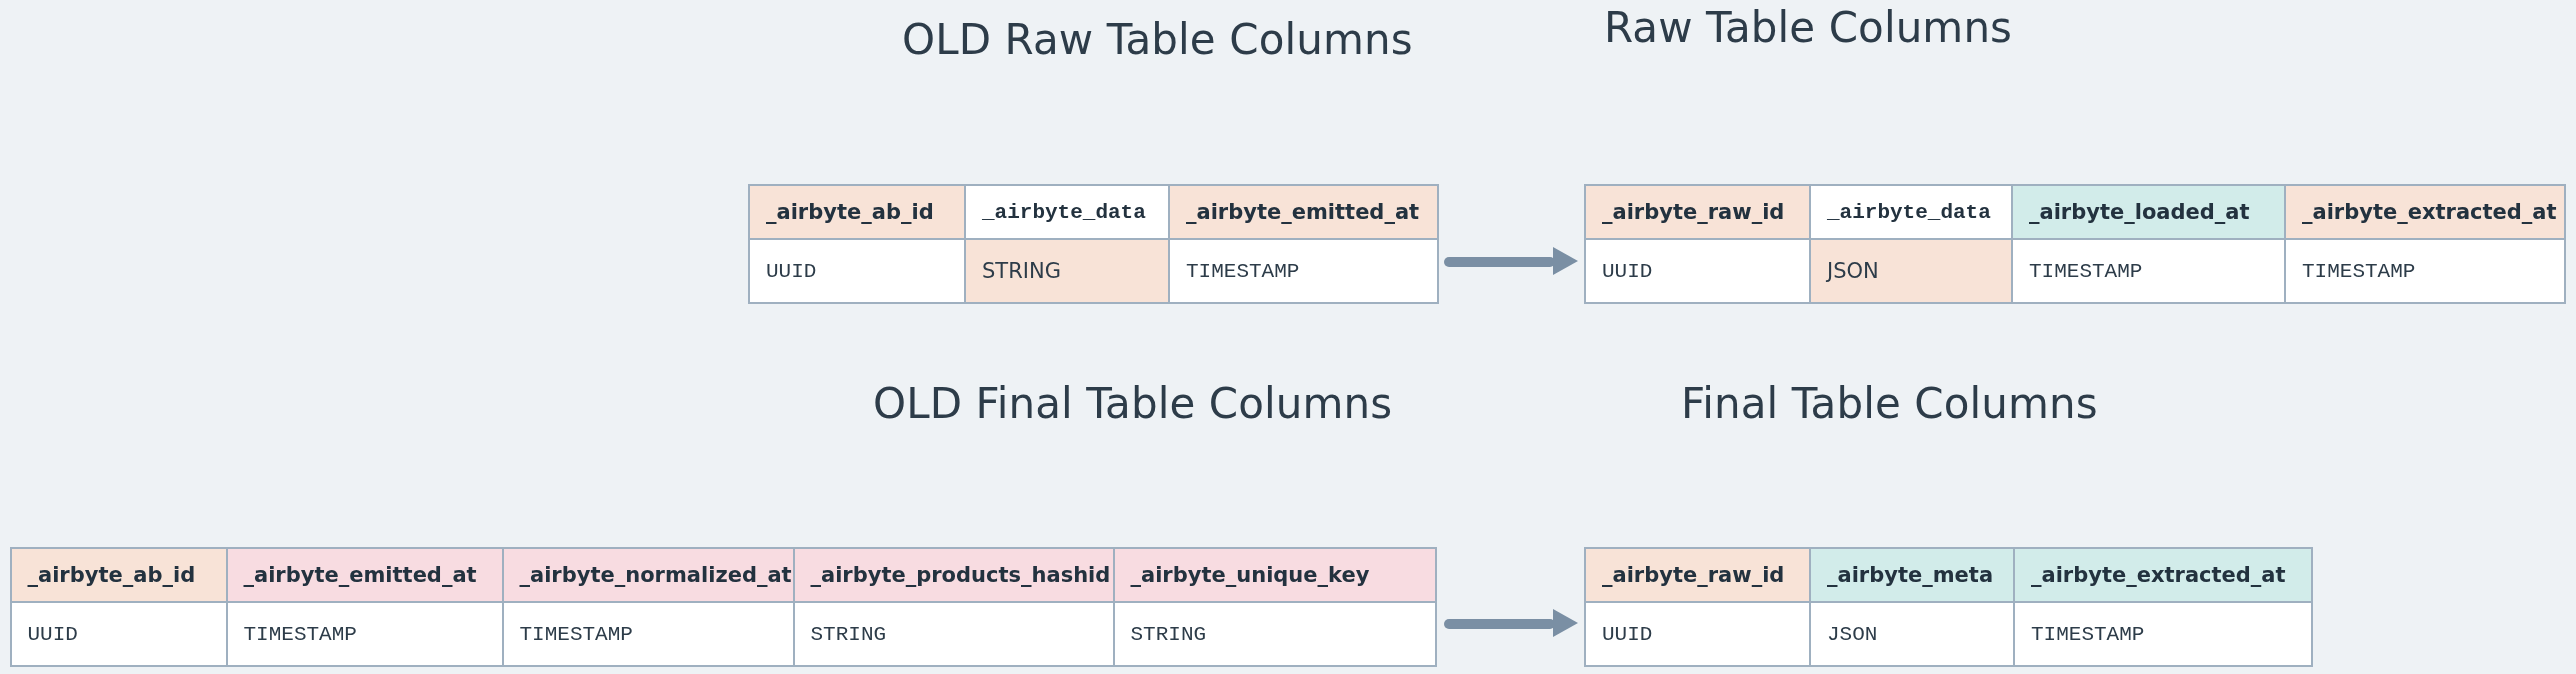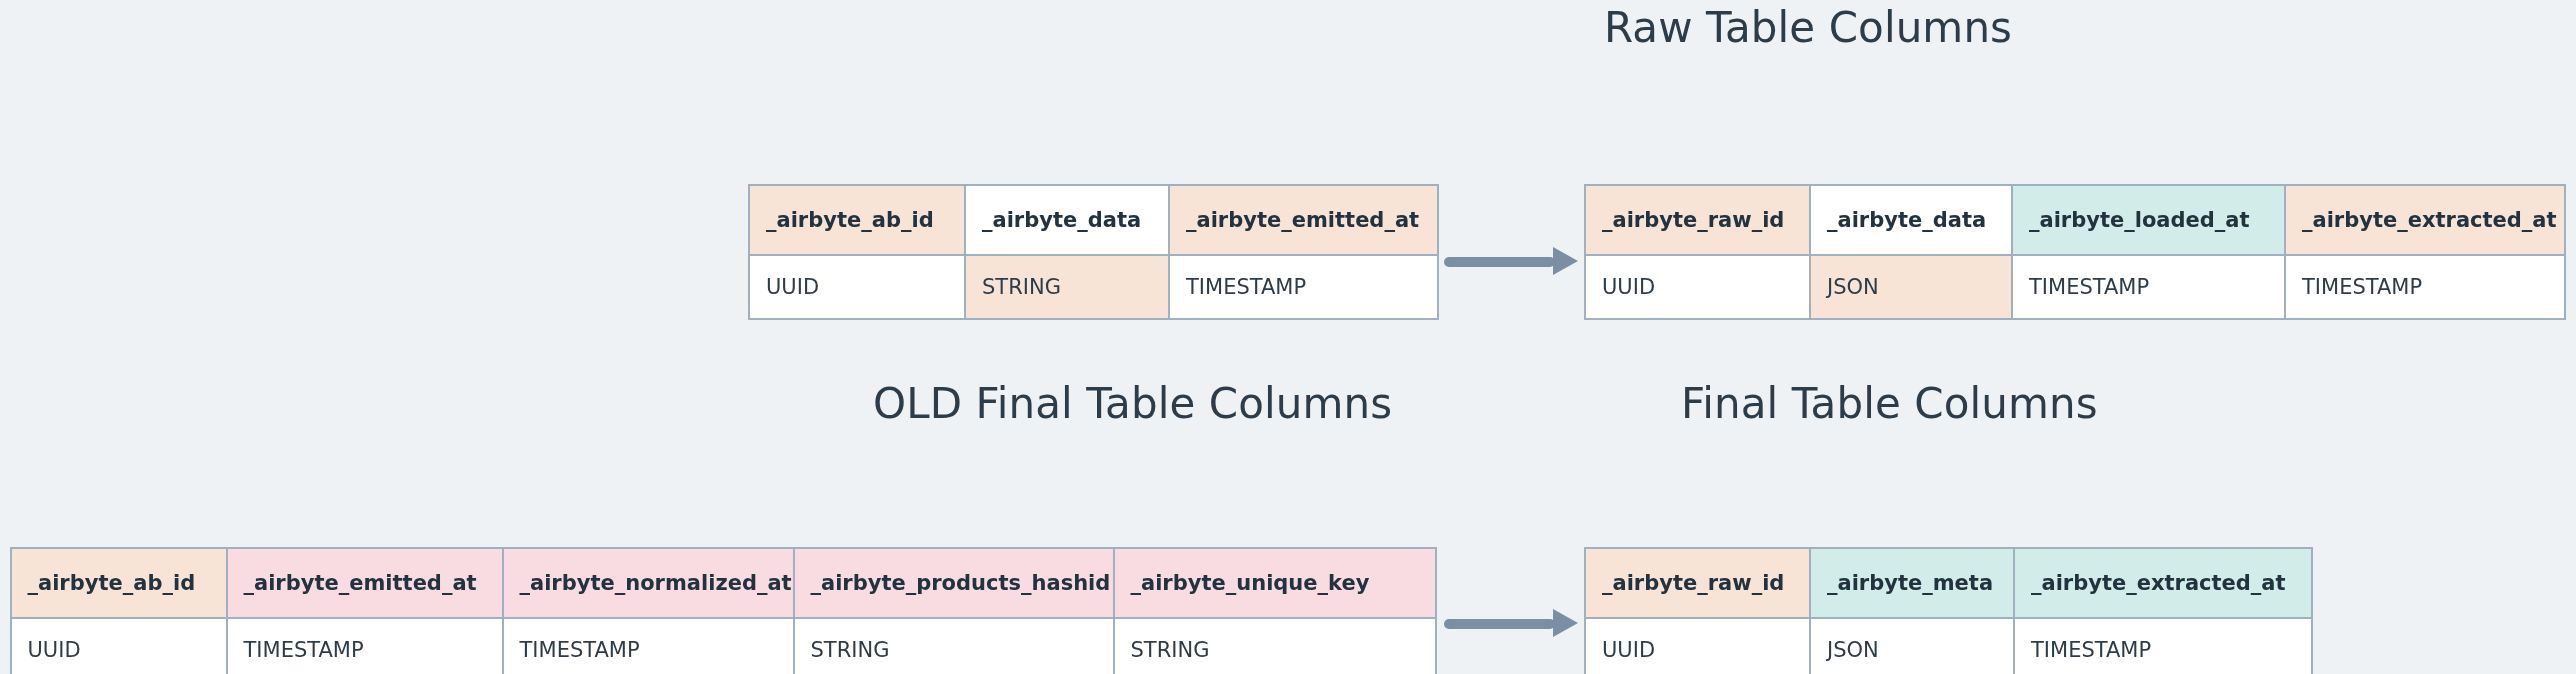--- a/index.html
+++ b/index.html
@@ -49,39 +49,39 @@
     padding: 0;
     margin: 0;
     text-align: left;
     box-sizing: border-box;
     background-clip: padding-box;
   }
   .tbl th {
     font-size: 21px;
     font-weight: 700;
     color: #23323f;
-    height: 70px;
+    height: 54px;
     padding: 0 16px;
     white-space: nowrap;
   }
   .tbl td {
     font-size: 21px;
     font-weight: 400;
     color: #2d3c49;
     height: 64px;
     padding: 0 16px;
     white-space: nowrap;
     vertical-align: middle;
   }
 
   
   .fill-peach { background-color: #f8e3d7 !important; }
   .fill-teal  { background-color: #d2ecea !important; }
   .fill-pink  { background-color: #f8dce1 !important; }
-  .fill-white { background-color: #ffffff !important; }
+  .fill-white { background-color: #ffffff !important; font-family: Liberation Mono, monospace; }
 
   
   #table-old-raw   { left: 748px; top: 184px; width: 691px; }
   #table-new-raw   { left: 1584px; top: 184px; width: 981px; }
   #table-old-final { left: 9.5px;  top: 547px; width: 1425px; }
   #table-new-final { left: 1584px; top: 547px; width: 727px; }
 
   
   .arrow {
     position: absolute;
@@ -109,20 +109,21 @@
   #arrow-raw   .head  { left: 109px; }
   #arrow-final { left: 1444px; top: 609px; width: 135px; }
   #arrow-final .shaft { width: 111px; }
   #arrow-final .head  { left: 109px; }
 </style>
 </head>
 <body>
 
 <div class="canvas">
 
+  <div class="title" id="title-old-raw">OLD Raw Table Columns</div>
 
   <div class="title" id="title-new-raw">Raw Table Columns</div>
 
   <div class="title" id="title-old-final">OLD Final Table Columns</div>
 
   <div class="title" id="title-new-final">Final Table Columns</div>
 
   <table class="tbl" id="table-old-raw">
       <colgroup>
         <col style="width: 216px;">

